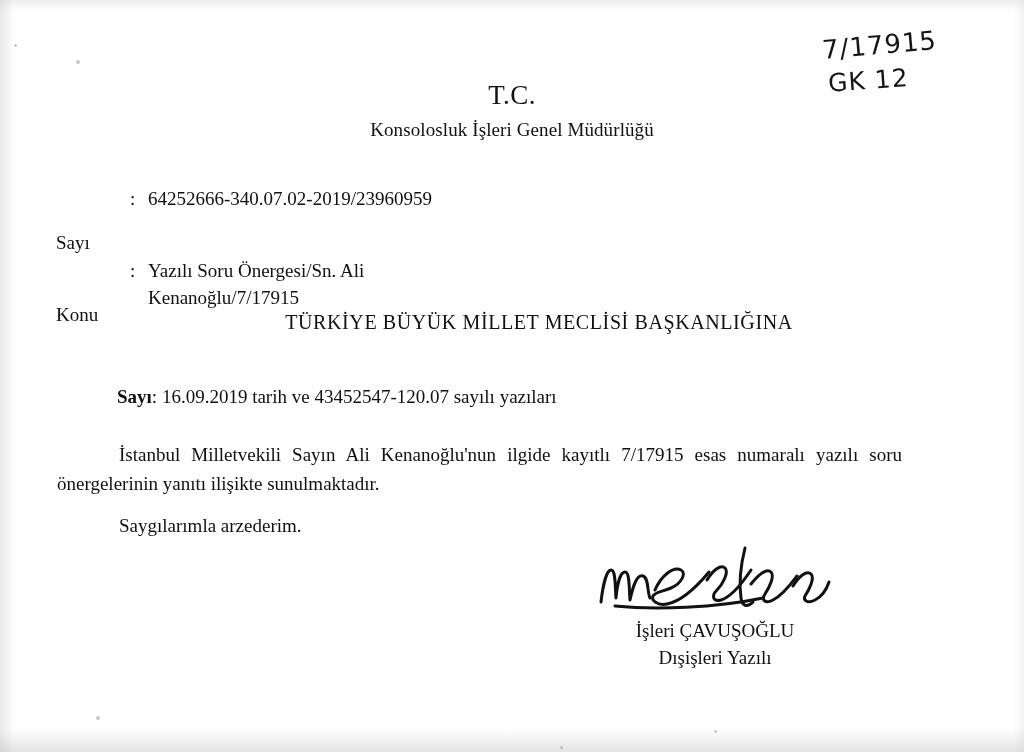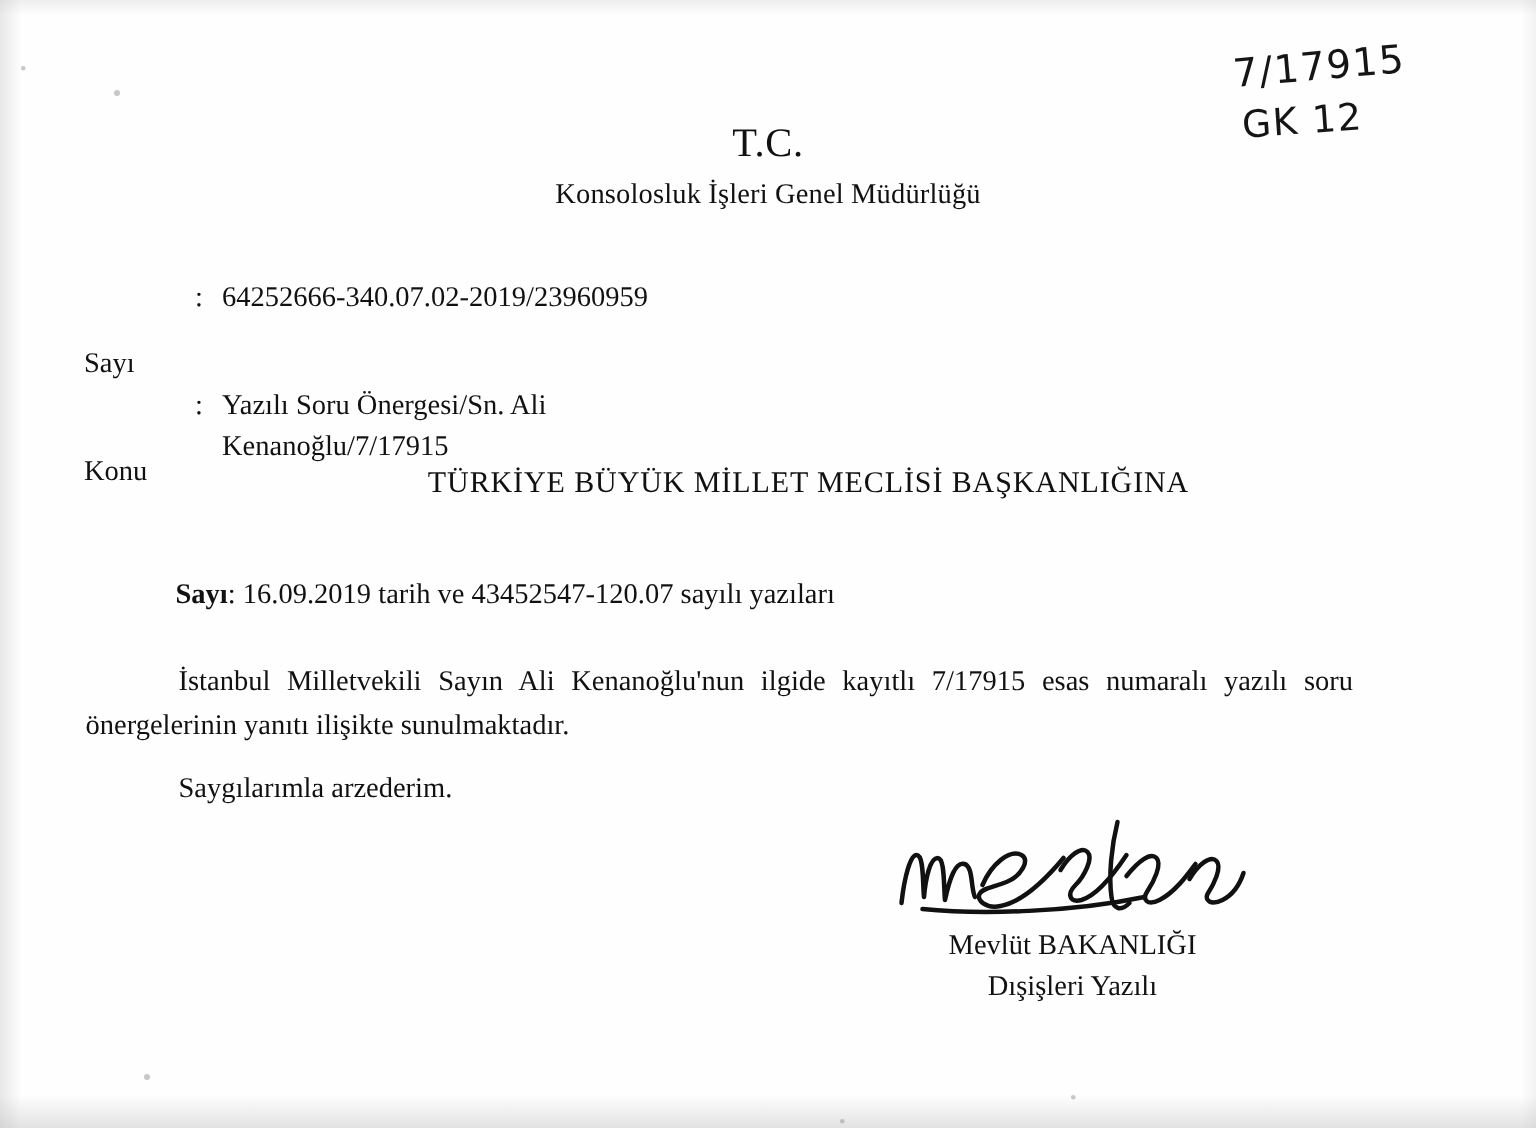--- a/index.html
+++ b/index.html
@@ -220,17 +220,17 @@
         <path d="M112,40 C118,30 126,24 130,28 C134,32 128,44 122,50 C116,56 118,62 126,60 C136,57 148,42 156,30"></path>
         <path d="M150,8 C146,24 144,44 146,58 C147,66 152,68 158,62"></path>
         <path d="M156,44 C164,34 172,28 176,32 C180,36 174,48 170,54 C166,60 170,64 178,60 C188,55 196,44 202,36"></path>
         <path d="M198,46 C204,36 212,30 216,34 C220,38 214,50 210,56 C208,60 212,64 220,60 C228,56 232,48 234,42"></path>
         <path d="M20,66 C60,70 120,68 168,58"></path>
       </g>
     </svg>
   </div>
 
   <div class="signature-block">
-    <div>Mevlüt BAKANLIĞI</div>
+    <div>İşleri ÇAVUŞOĞLU</div>
     <div>Dışişleri Yazılı</div>
   </div>
 
 </div>
 
 </body></html>

